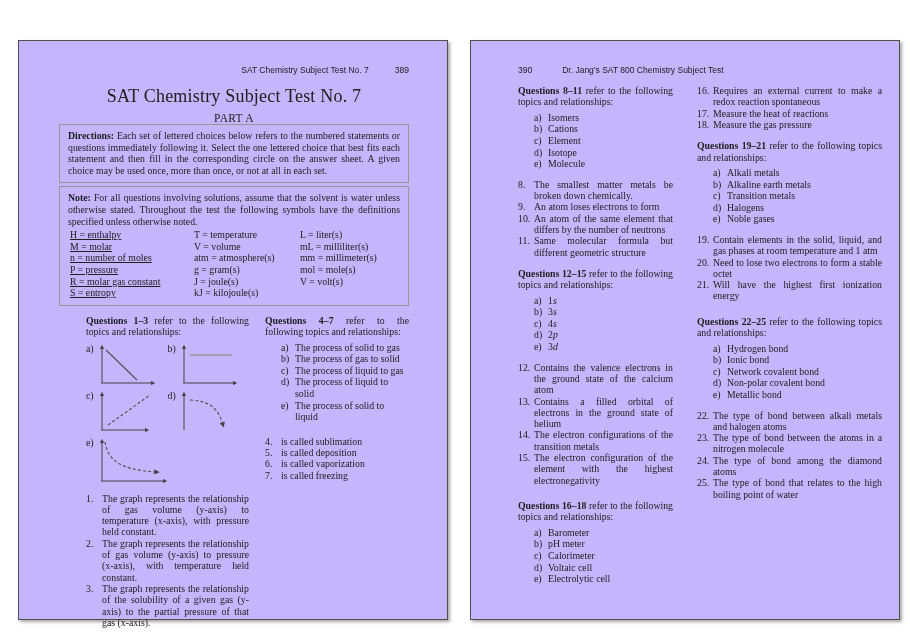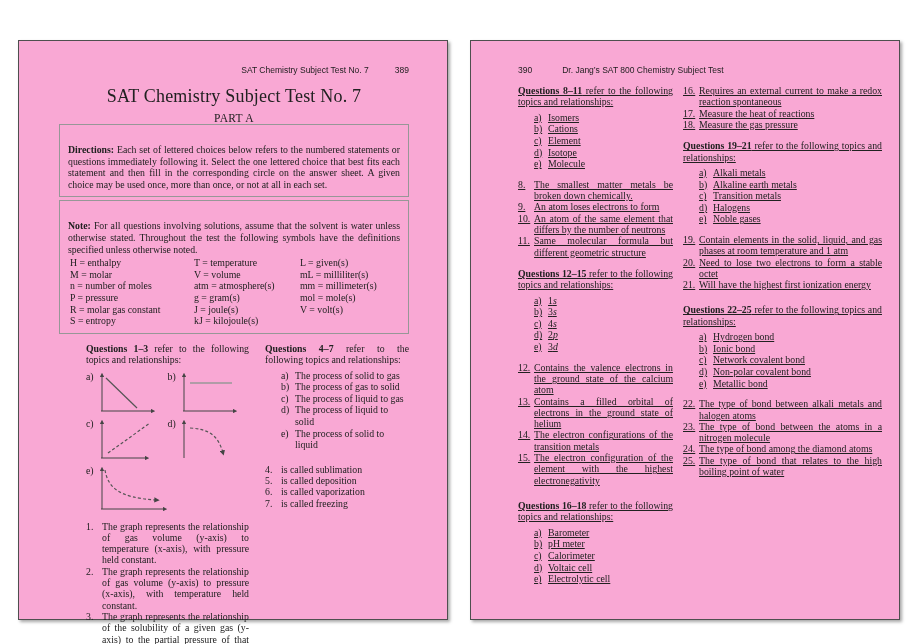--- a/index.html
+++ b/index.html
@@ -1,46 +1,46 @@
 <!DOCTYPE html>
 <html><head>
 <meta charset="utf-8">
 <style>
   * { margin:0; padding:0; box-sizing:border-box; }
   html,body { width:910px; height:644px; background:#ffffff; }
   body { font-family:"Liberation Serif", serif; color:#212121; position:relative; }
 
-  .page { position:absolute; top:40px; width:430px; height:580px; background:#f9a8d4;
+  .page { position:absolute; top:40px; width:430px; height:580px; background:#c4b5fd;
           border:1px solid #4f4f4f; box-shadow:2px 2px 3px rgba(0,0,0,0.35); }
   .page-left  { left:18px; }
   .page-right { left:470px; }
   .inner-l { padding:24px 38px 0 40px; }
   .inner-r { padding:24px 17px 0 47px; }
 
   .running-head { font-family:"Liberation Sans", sans-serif; font-size:8.5px; color:#1d1d1d;
                   display:flex; align-items:baseline; }
   .rh-right { justify-content:flex-end; }
   .rh-right .rh-num { margin-left:26px; }
   .rh-left  { justify-content:flex-start; }
   .rh-left .rh-title { margin-left:30px; }
 
   .title { font-size:18px; font-weight:normal; text-align:center; margin-top:11px; letter-spacing:0.2px; }
   .part  { font-size:11.5px; font-weight:normal; text-align:center; margin-top:5px; margin-bottom:0; letter-spacing:0.3px; }
 
-  .box { border:1px solid #979797; padding:19px 8px 6px 8px; margin-bottom:3px;
+  .box { border:1px solid #979797; padding:5px 8px 6px 8px; margin-bottom:3px;
          font-size:9.8px; line-height:11.6px; }
   .just { text-align:justify; }
   .symbols { margin-top:2px; padding-left:2px; }
   .symrow { display:flex; line-height:11.6px; }
-  .sc1 { flex:0 0 124px; } .sc2 { flex:0 0 106px; } .sc3 { flex:1; }
+  .sc1 { flex:0 0 124px;text-decoration:underline; } .sc2 { flex:0 0 106px; } .sc3 { flex:1; }
 
   .cols   { display:flex; gap:16px; margin-top:9px; padding-left:27px; }
   .colL   { flex:0 0 163px; }
   .colR   { flex:1; min-width:0; }
-  .cols-r { display:flex; gap:10px; margin-top:10px;text-decoration:underline; }
+  .cols-r { display:flex; gap:24px; margin-top:10px; }
   .colLr  { flex:0 0 155px; }
   .colRr  { flex:1; min-width:0; }
 
   .qhead { font-size:9.8px; line-height:11.4px; margin-bottom:4px; }
   .choices { margin-top:2px; }
   .choice { display:flex; padding-left:16px; font-size:9.8px; line-height:11.6px; }
   .clet { flex:0 0 14px; }
   .ctext { flex:1; }
   .items { margin-top:9px; }
   .item { display:flex; font-size:9.8px; line-height:11.3px; }
@@ -80,21 +80,21 @@
       <b>Directions:</b><span> Each set of lettered choices below refers to the numbered statements or questions immediately following it. Select the one lettered choice that best fits each statement and then fill in the corresponding circle on the answer sheet. A given choice may be used once, more than once, or not at all in each set.</span>
     </div>
 
     <div class="box">
       <div class="just"><b>Note:</b><span> For all questions involving solutions, assume that the solvent is water unless otherwise stated. Throughout the test the following symbols have the definitions specified unless otherwise noted.</span></div>
       <div class="symbols">
 
       <div class="symrow">
           <span class="sc1">H = enthalpy</span>
           <span class="sc2">T = temperature</span>
-          <span class="sc3">L = given(s)</span>
+          <span class="sc3">L = liter(s)</span>
         </div>
           <div class="symrow">
           <span class="sc1">M = molar</span>
           <span class="sc2">V = volume</span>
           <span class="sc3">mL = milliliter(s)</span>
         </div>
           <div class="symrow">
           <span class="sc1">n = number of moles</span>
           <span class="sc2">atm = atmosphere(s)</span>
           <span class="sc3">mm = millimeter(s)</span>

